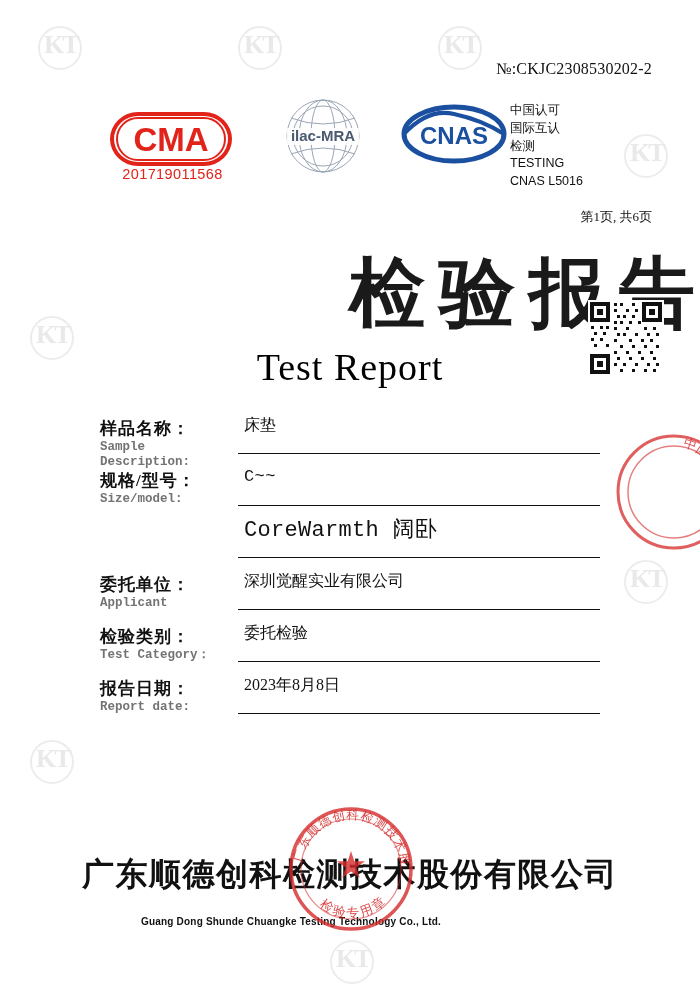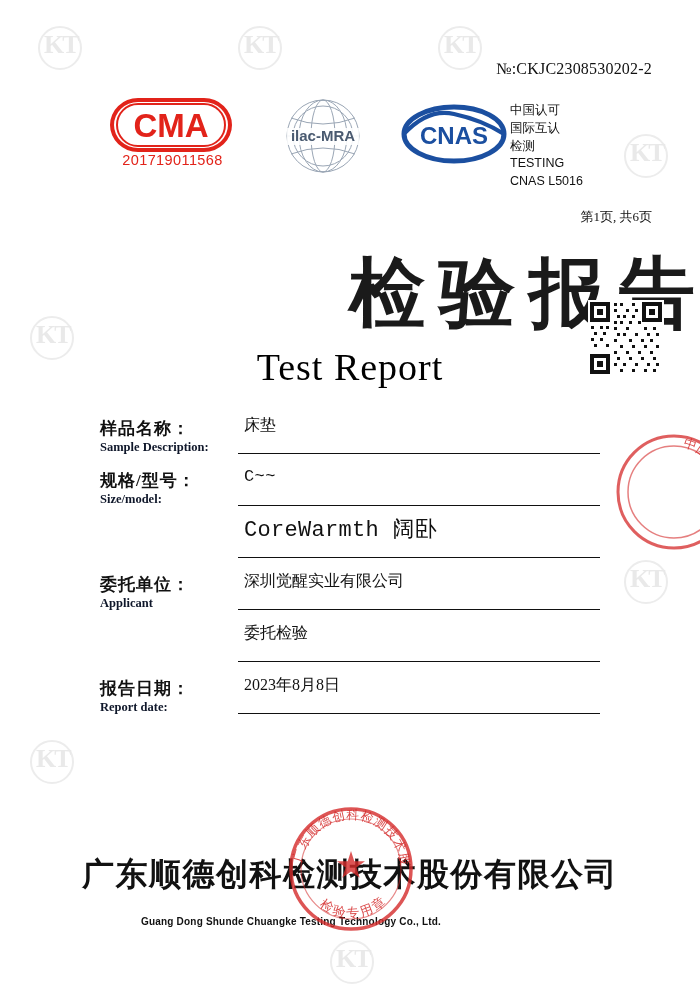--- a/index.html
+++ b/index.html
@@ -55,21 +55,21 @@
     left: 110px;
     width: 490px;
     height: 84px;
     z-index: 3;
   }
 
   
   .cma {
     position: absolute;
     left: 0;
-    top: 2px;
+    top: 16px;
     width: 125px;
     text-align: center;
   }
   .cma-badge {
     position: relative;
     width: 122px;
     height: 54px;
   }
   .cma-badge .outer {
     position: absolute;
@@ -204,24 +204,24 @@
   }
   .label-cn {
     font-family: "Liberation Serif", serif;
     font-size: 17px;
     font-weight: bold;
     letter-spacing: 1px;
     color: #111;
     line-height: 1.25;
   }
   .label-en {
-    font-family: Liberation Serif, serif;
+    font-family: Liberation Mono, monospace;
     font-size: 12.5px;
     font-weight: bold;
-    color: #0f172a;
+    color: #737373;
     line-height: 1.2;
     margin-top: 1px;
   }
   .field-value {
     position: absolute;
     left: 138px;
     right: 0;
     top: 0;
     height: 44px;
     border-bottom: 1px solid #111;
@@ -480,20 +480,24 @@
     <div class="field-label">
       <div class="label-cn">委托单位：</div>
       <div class="label-en">Applicant</div>
     </div>
     <div class="field-value">
       <span class="value-text">深圳觉醒实业有限公司</span>
     </div>
   </div>
 
   <div class="field-row">
+    <div class="field-label">
+      <div class="label-cn">检验类别：</div>
+      <div class="label-en">Test Category：</div>
+    </div>
     <div class="field-value">
       <span class="value-text">委托检验</span>
     </div>
   </div>
 
   <div class="field-row">
     <div class="field-label">
       <div class="label-cn">报告日期：</div>
       <div class="label-en">Report date:</div>
     </div>

